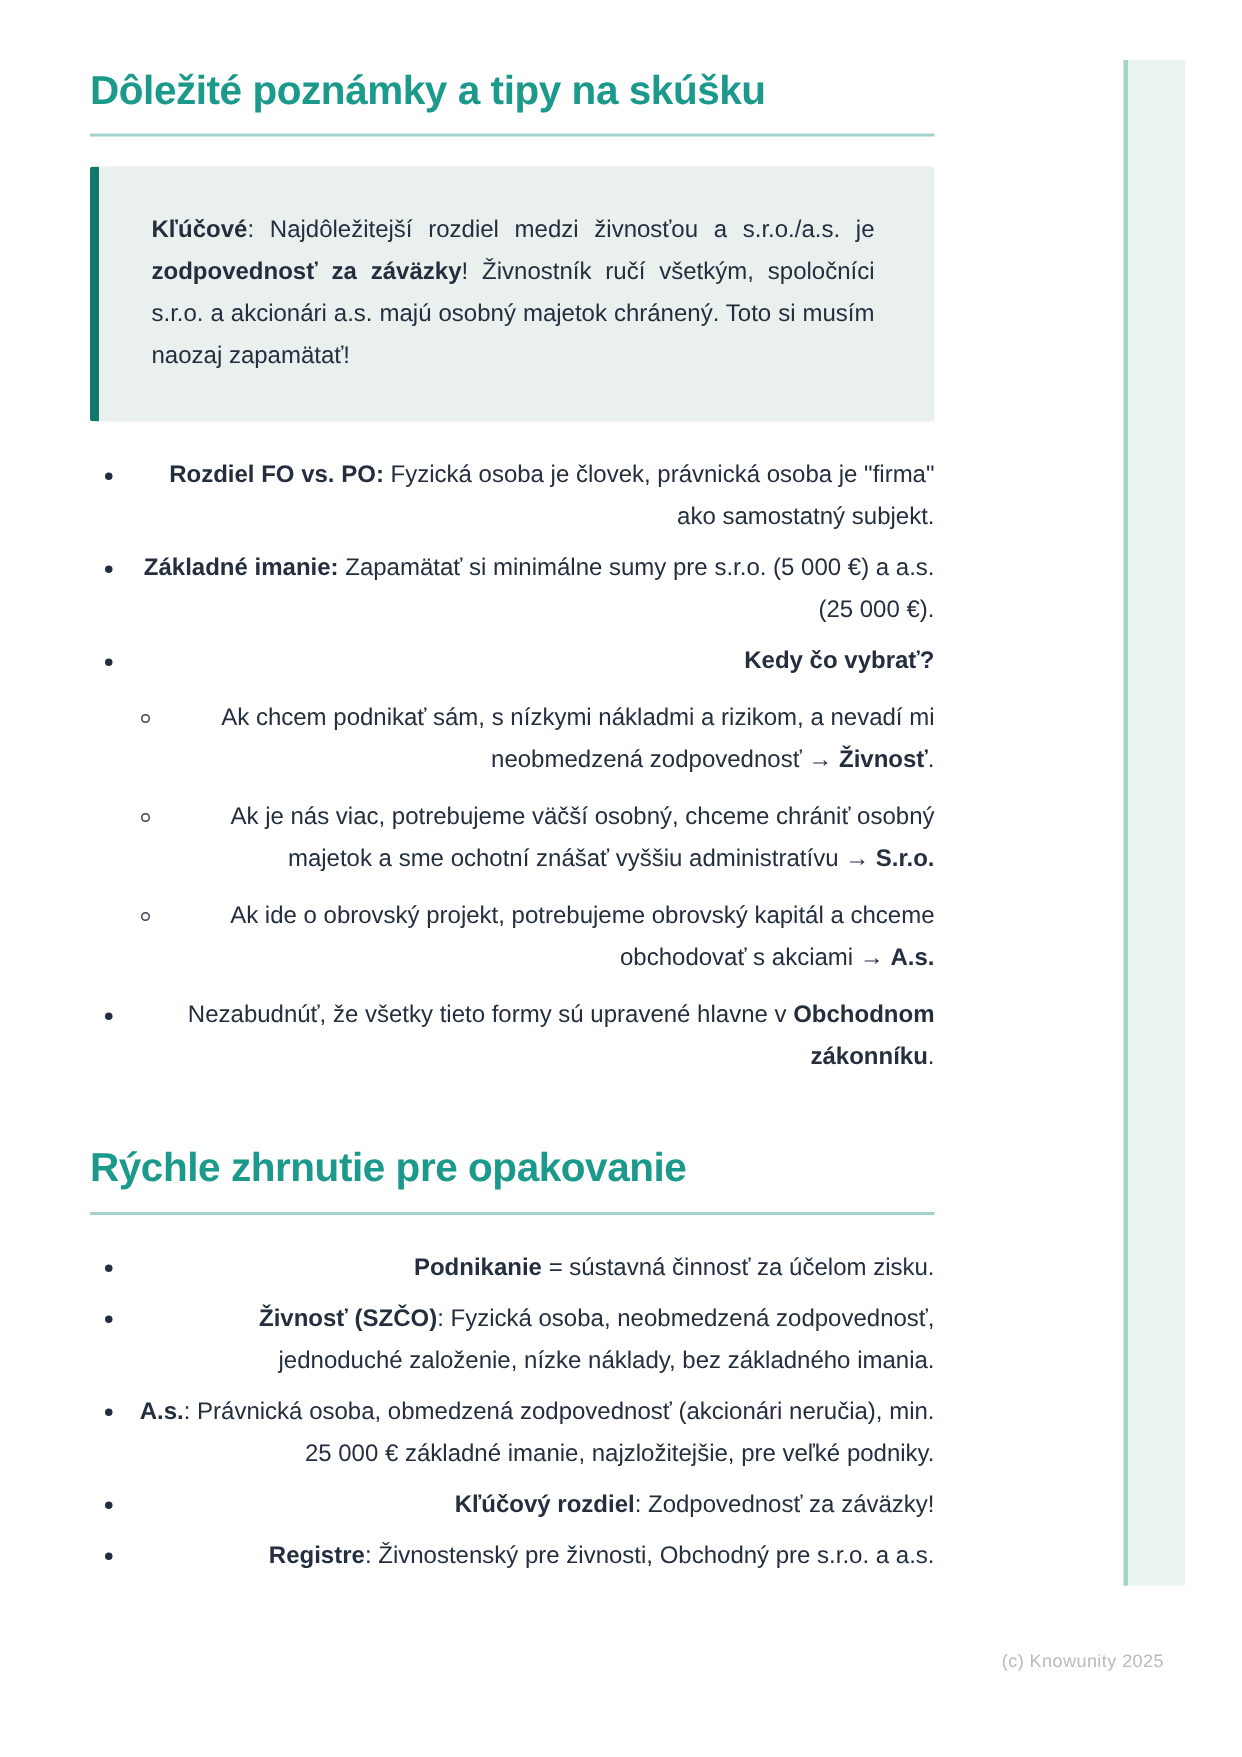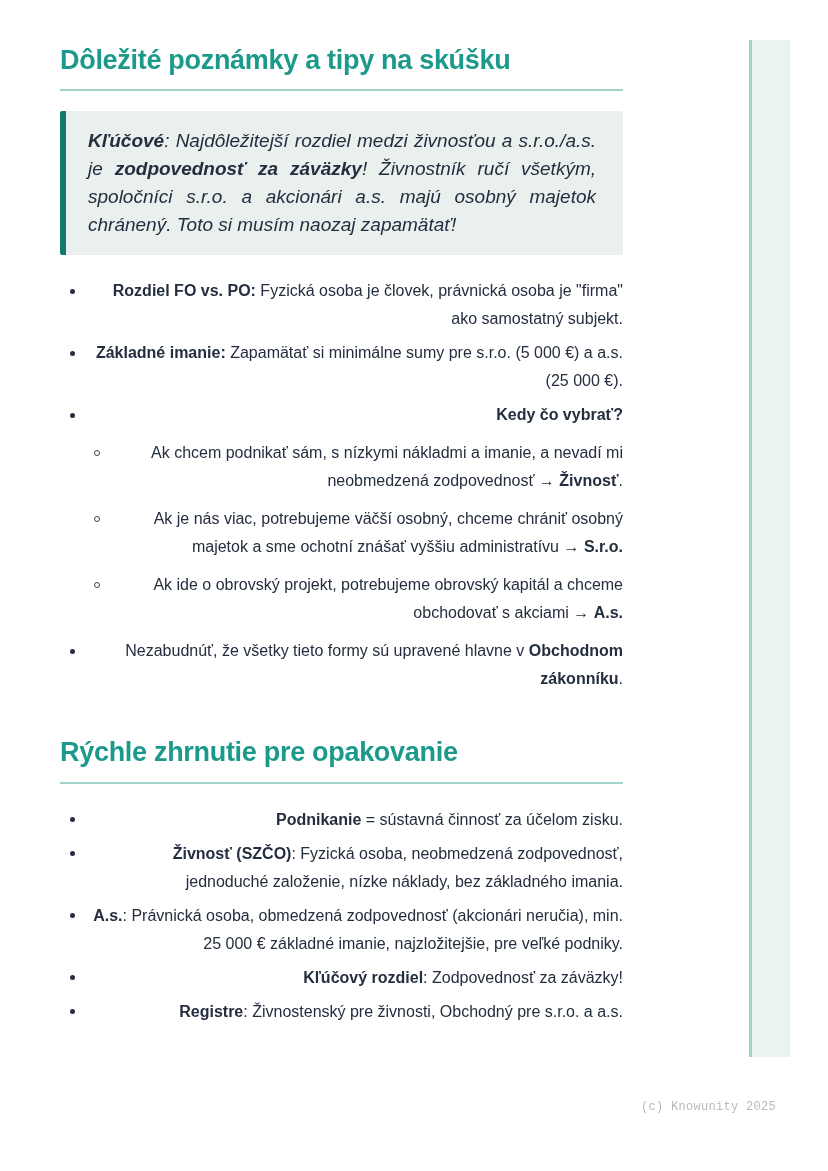--- a/index.html
+++ b/index.html
@@ -29,41 +29,41 @@
     margin:0;letter-spacing:-0.3px;line-height:1.2;
   }
   h1{margin-top:44px;}
   h2{margin-top:43px;}
   .rule{height:2px;background:var(--accent-underline);border:none;margin:13px 0 0 0;}
   .callout{
     margin-top:20px;background:var(--callout-bg);
     border-left:6px solid var(--callout-border);
     padding:13px 24px 13px 19px;border-radius:2px;
   }
-  .callout p{margin:3px;font-size:19px;line-height:28px;text-align:justify;font-style:italic;}
+  .callout p{margin:16px;font-size:16px;line-height:28px;text-align:justify;}
   ul{list-style:none;margin:22px 0 0 0;padding:0;text-align:right;}
   ul.top>li{
     position:relative;padding-left:26px;margin-bottom:6px;
     font-size:16px;line-height:28px;
   }
   ul.top>li::before{
     content:"";position:absolute;left:10px;top:11.5px;
     width:5px;height:5px;border-radius:50%;background:var(--text);
   }
   ul.sublist{margin:10px 0 0 0;padding:0;}
   ul.sublist>li{position:relative;padding-left:24px;margin-bottom:10px;}
   ul.sublist>li::before{
     content:"";position:absolute;left:8px;top:10.5px;
     width:4px;height:4px;border:1.5px solid #3a4456;border-radius:50%;background:transparent;
   }
   .li-text{margin:0;}
   strong{font-weight:700;}
   .footer{
     position:absolute;right:52px;top:1100px;
-    font-size:12px;color:var(--footer-text);letter-spacing:0.3px;font-family:Liberation Mono, monospace;
+    font-size:12px;color:var(--footer-text);letter-spacing:0.3px;
   }
 </style>
 </head>
 <body>
 
 <div class="edge-bar"></div>
 
 <main class="content">
 
   <h1>Dôležité poznámky a tipy na skúšku</h1>
@@ -77,21 +77,21 @@
     <li>
       <p class="li-text"><strong>Rozdiel FO vs. PO:</strong><span> Fyzická osoba je človek, právnická osoba je "firma" ako samostatný subjekt.</span></p>
     </li>
     <li>
       <p class="li-text"><strong>Základné imanie:</strong><span> Zapamätať si minimálne sumy pre s.r.o. (5 000 €) a a.s. (25 000 €).</span></p>
     </li>
     <li>
       <p class="li-text"><strong>Kedy čo vybrať?</strong></p>
       <ul class="sublist">
         <li>
-          <p class="li-text"><span>Ak chcem podnikať sám, s nízkymi nákladmi a imanie, a nevadí mi neobmedzená zodpovednosť → </span><strong>Živnosť</strong><span>.</span></p>
+          <p class="li-text"><span>Ak chcem podnikať sám, s nízkymi nákladmi a rizikom, a nevadí mi neobmedzená zodpovednosť → </span><strong>Živnosť</strong><span>.</span></p>
         </li>
         <li>
           <p class="li-text"><span>Ak je nás viac, potrebujeme väčší osobný, chceme chrániť osobný majetok a sme ochotní znášať vyššiu administratívu → </span><strong>S.r.o.</strong></p>
         </li>
         <li>
           <p class="li-text"><span>Ak ide o obrovský projekt, potrebujeme obrovský kapitál a chceme obchodovať s akciami → </span><strong>A.s.</strong></p>
         </li>
       </ul>
     </li>
     <li>

